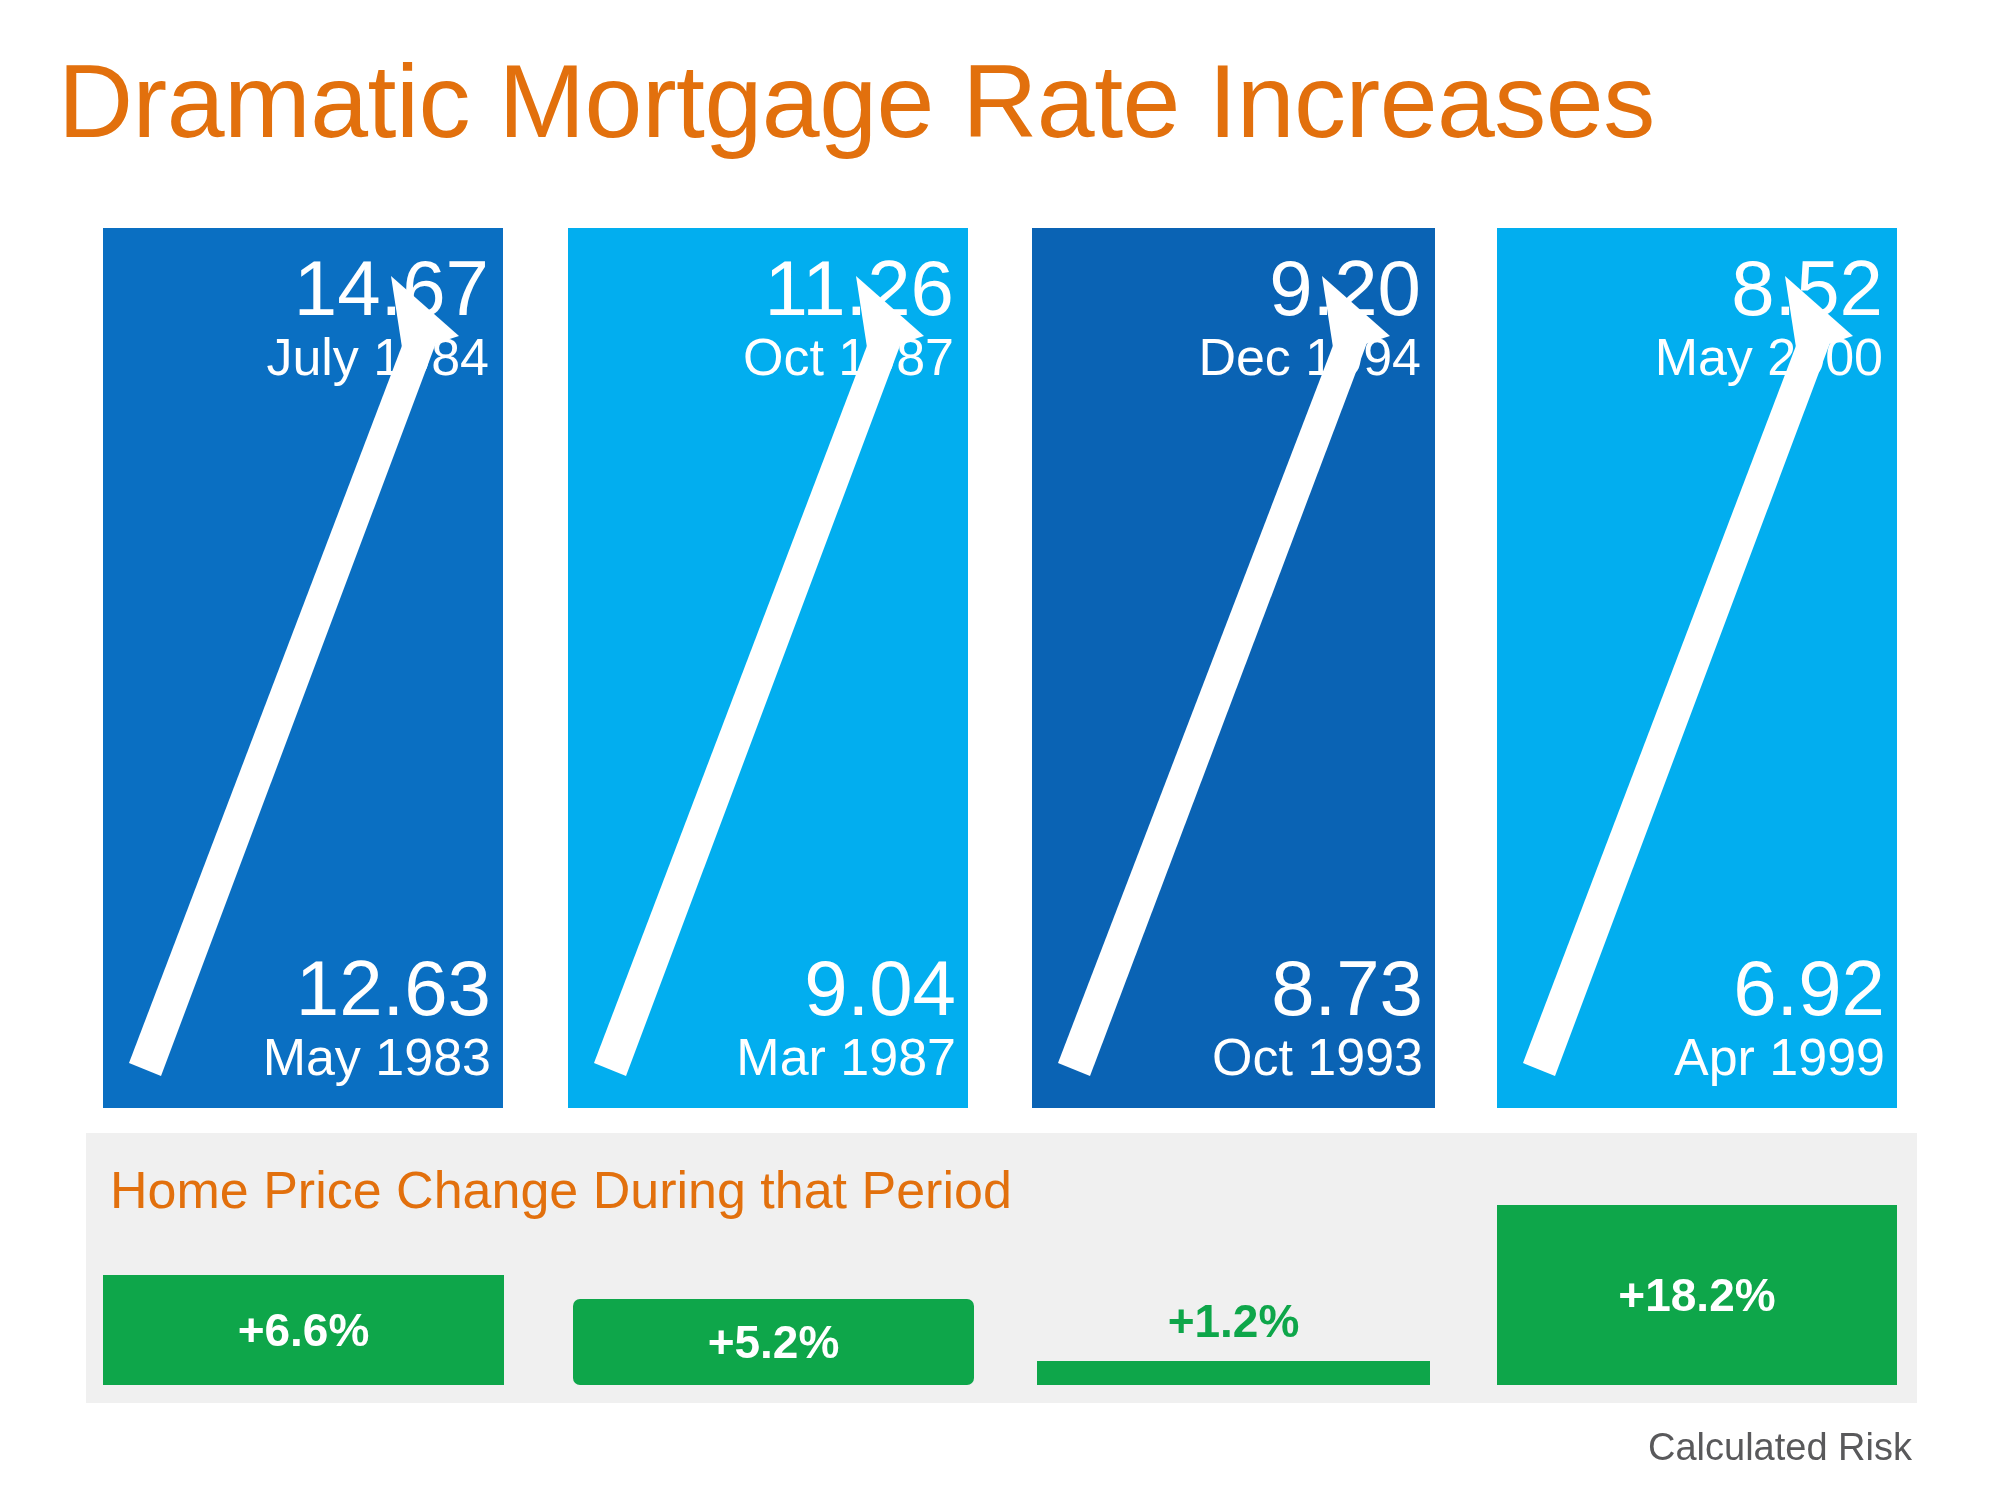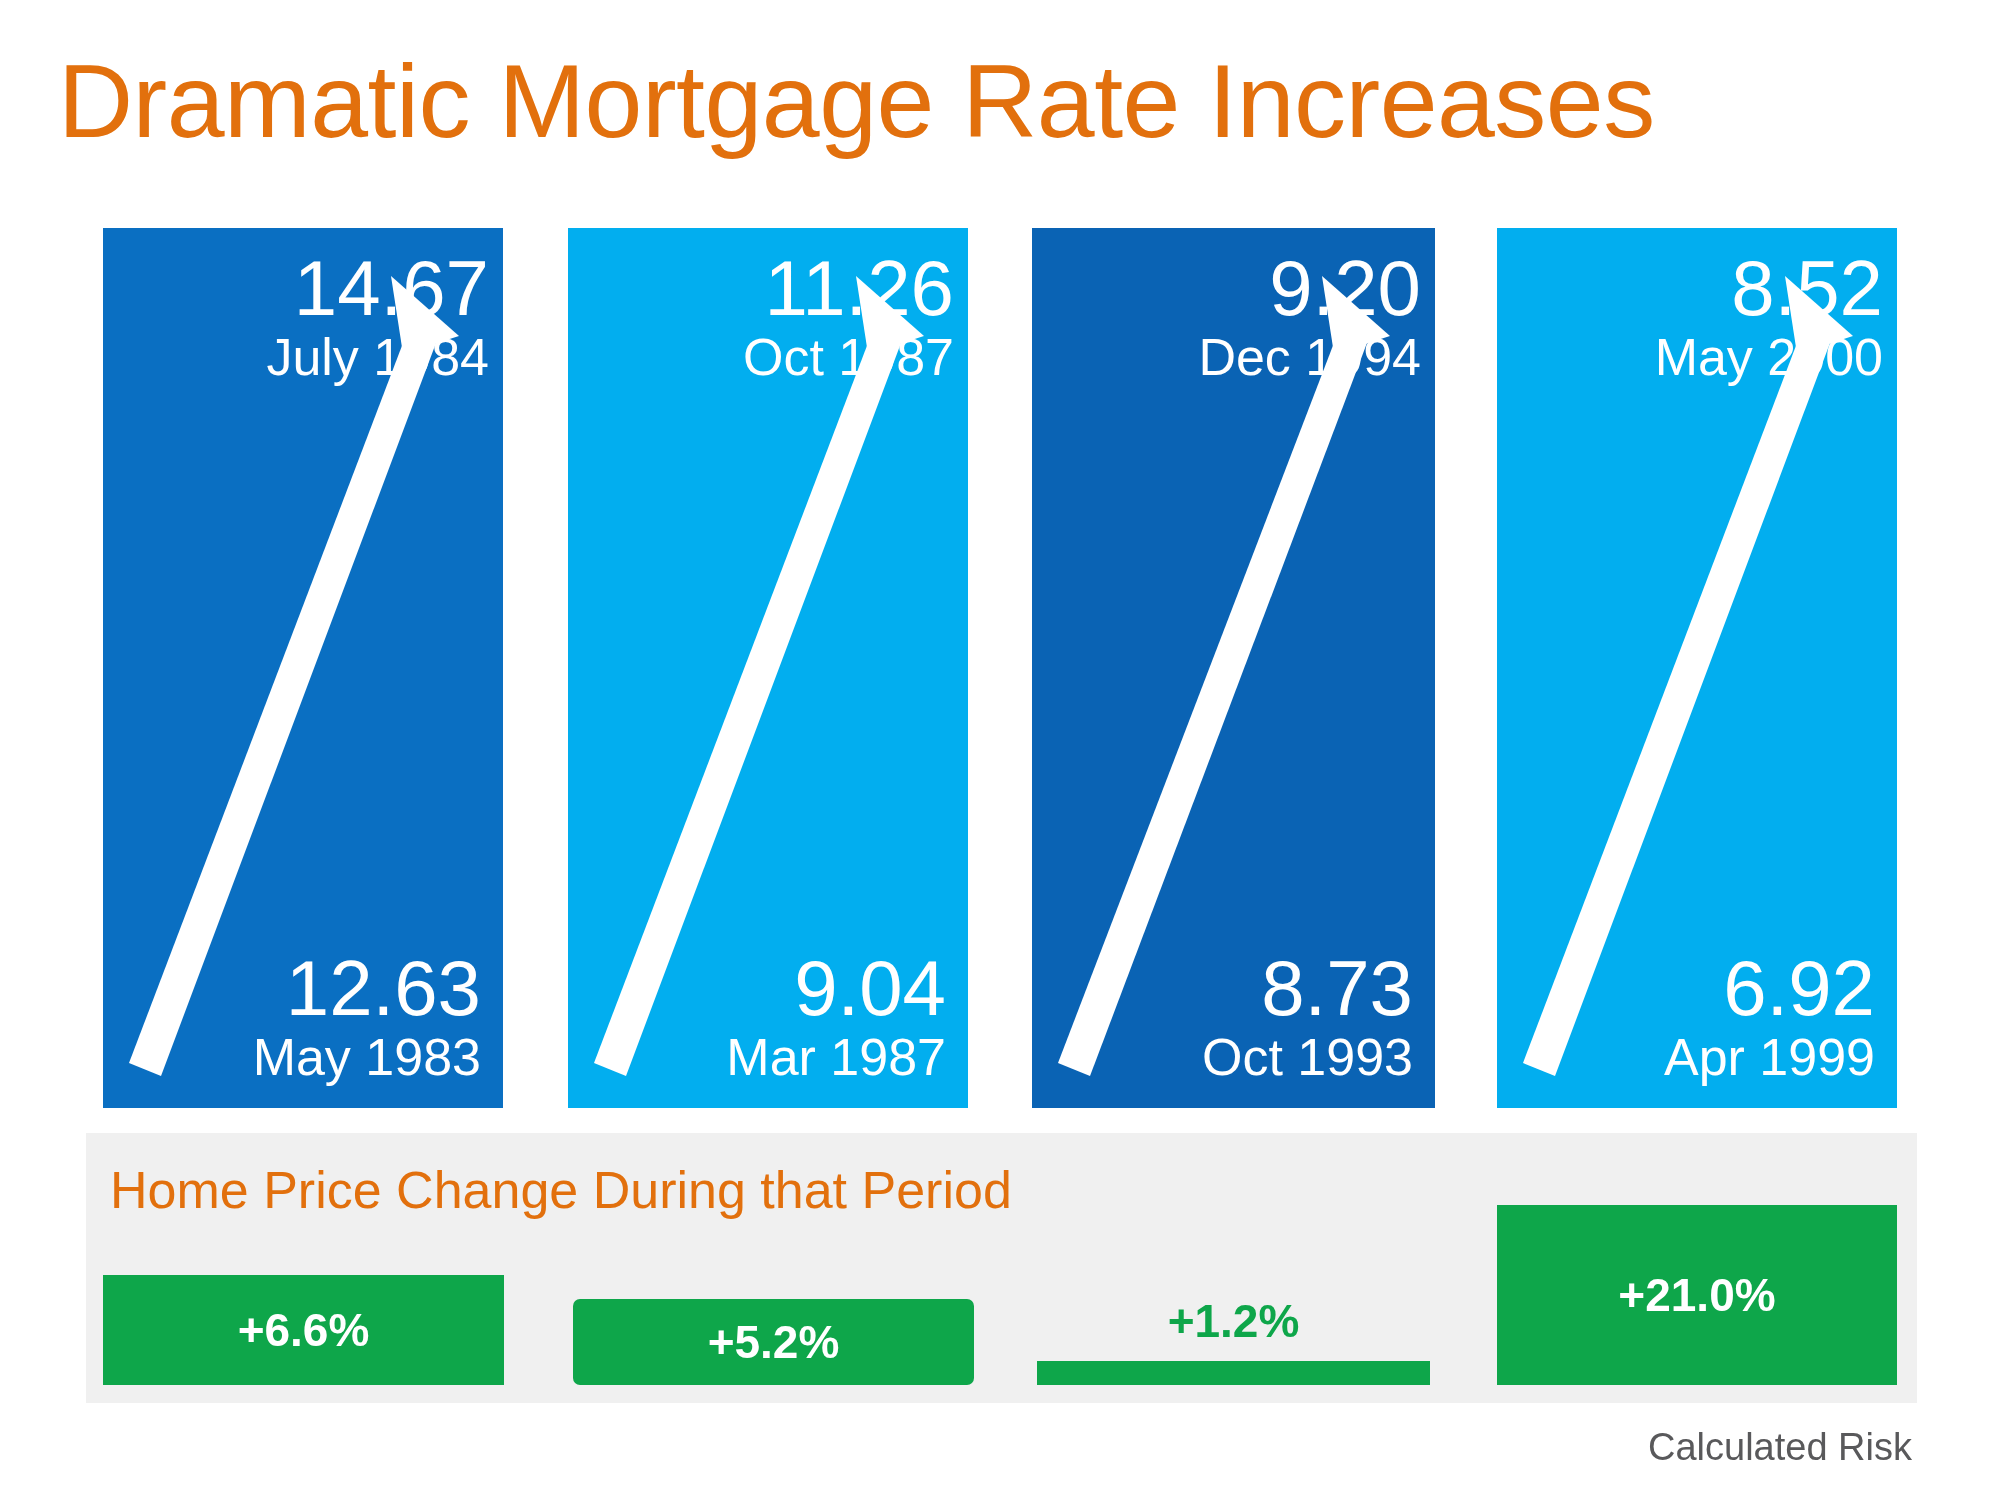--- a/index.html
+++ b/index.html
@@ -60,21 +60,21 @@
     box-sizing: border-box;
     color: #ffffff;
     text-align: right;
     z-index: 3;
   }
   .panel-bot {
     position: absolute;
     left: 0;
     bottom: 24px;
     width: 100%;
-    padding: 0 22px 0 14px;
+    padding: 0 12px 0 14px;
     box-sizing: border-box;
     color: #ffffff;
     text-align: right;
     z-index: 3;
   }
   .rate {
     font-size: 78px;
     line-height: 84px;
     font-weight: 400;
     color: #ffffff;
@@ -261,20 +261,20 @@
     </div>
 
     <div class="bar-wrap bar-wrap-2">
       <div class="bar">
         <span class="bar-label outside">+1.2%</span>
       </div>
     </div>
 
     <div class="bar-wrap bar-wrap-3">
       <div class="bar">
-        <span class="bar-label inside">+21.0%</span>
+        <span class="bar-label inside">+18.2%</span>
       </div>
     </div>
 
   </div>
 </div>
 
 <div class="footer">Calculated Risk</div>
 
 </body></html>

